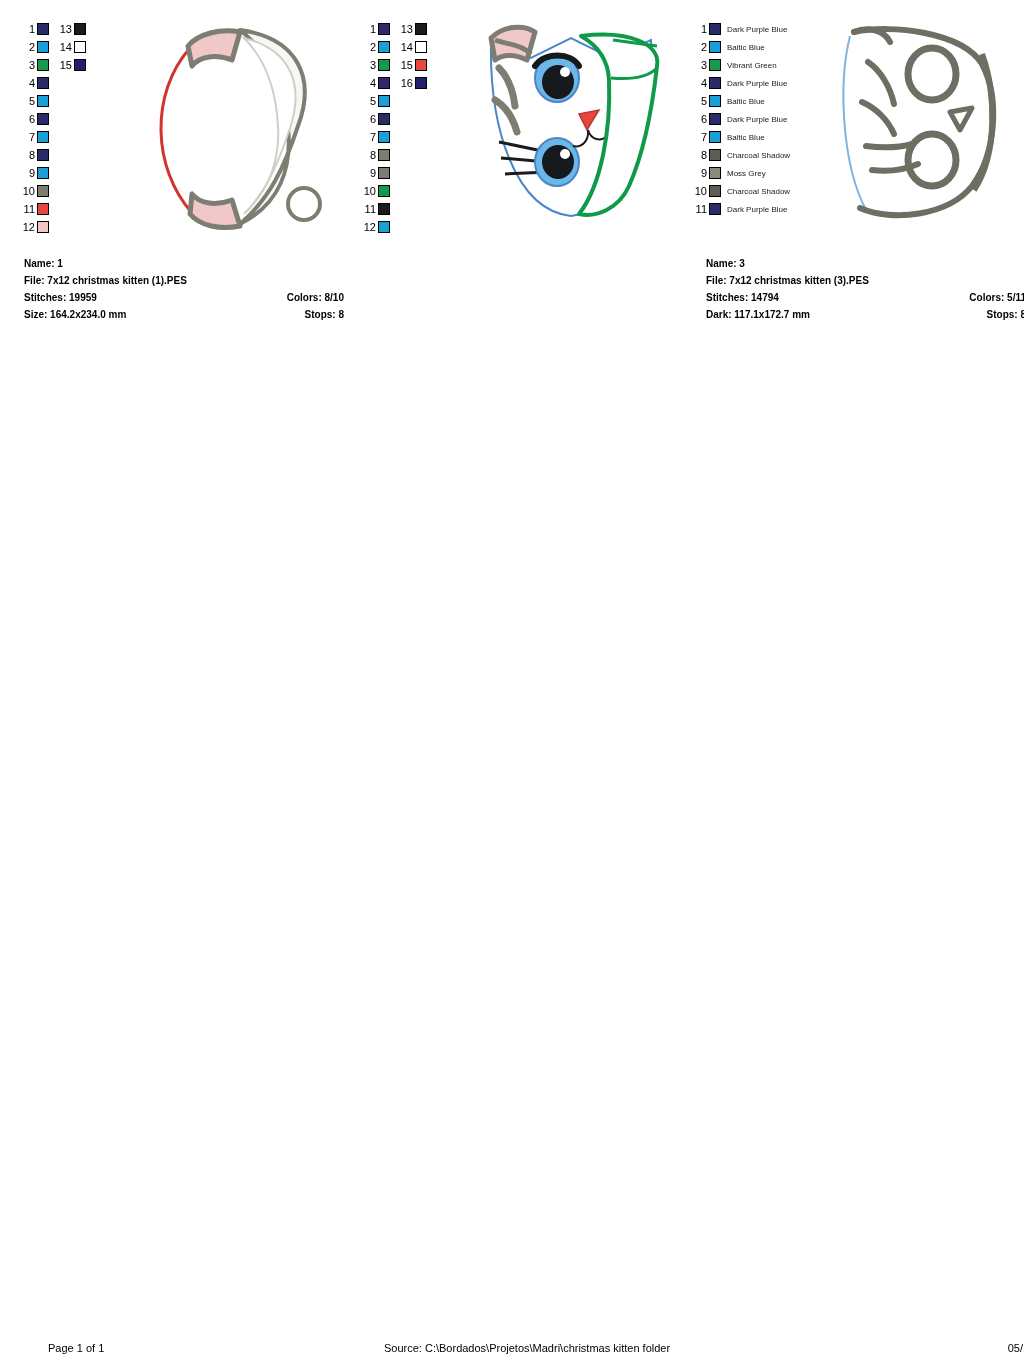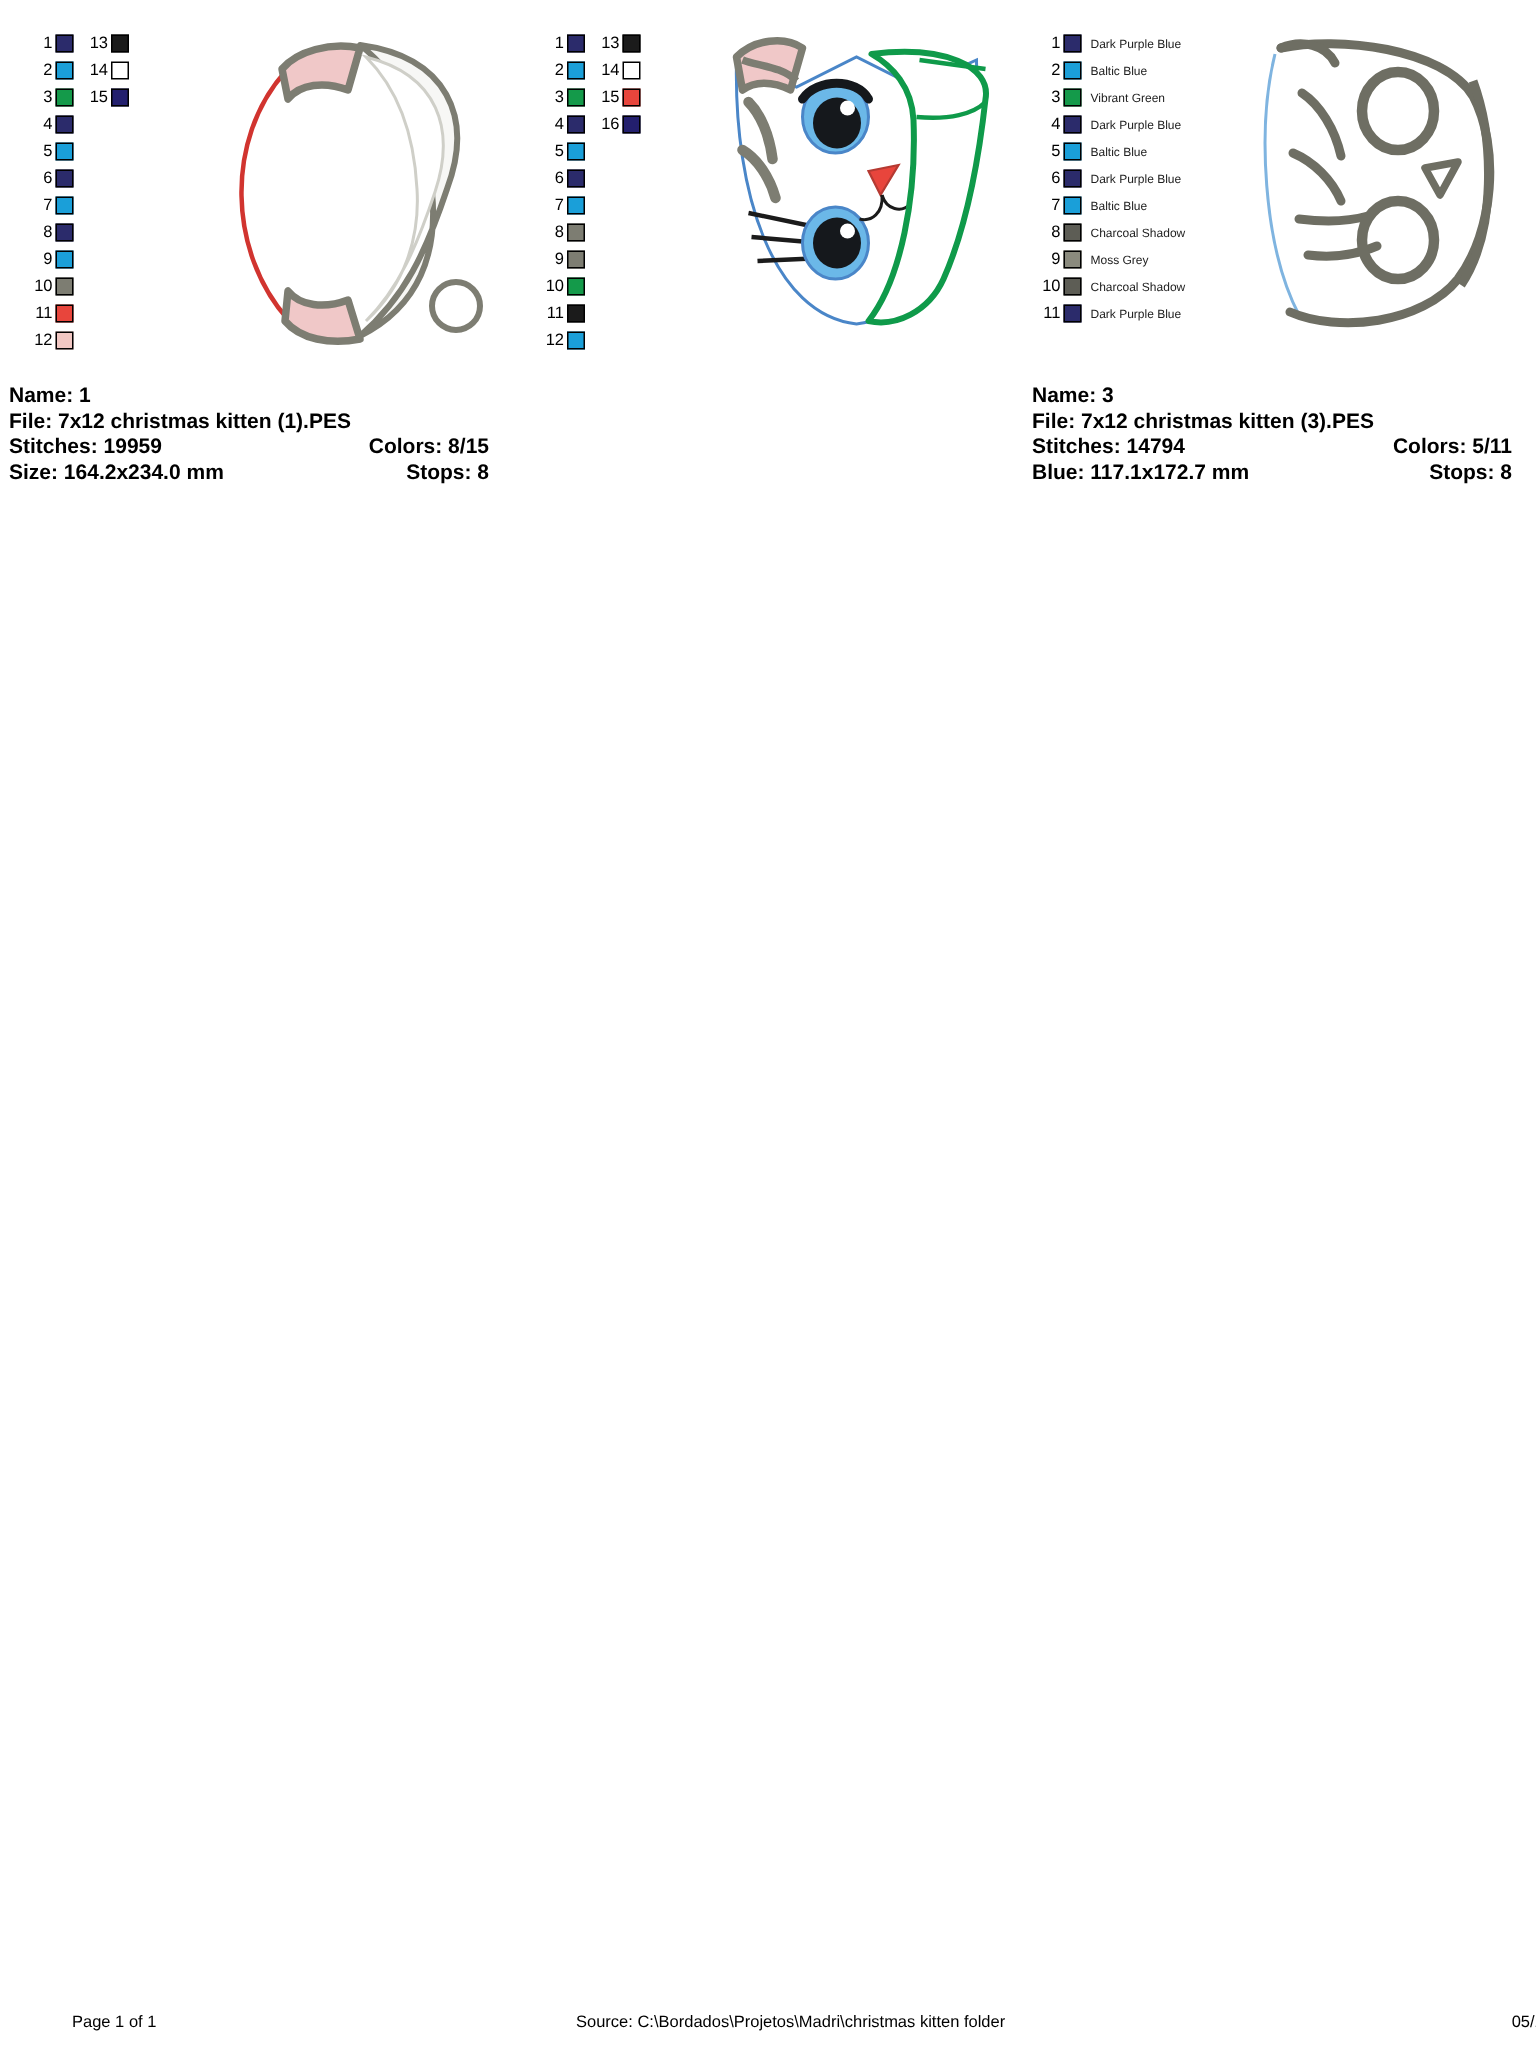--- a/index.html
+++ b/index.html
@@ -99,23 +99,23 @@
     margin-left: 6px;
     color: #222;
     white-space: nowrap;
   }
   .art {
     position: absolute;
     top: 10px;
   }
   .info {
     position: absolute;
-    left: 6px;
+    left: 24px;
     width: 320px;
-    font-size: 14px;
+    font-size: 10px;
     font-weight: bold;
     line-height: 17px;
   }
   .info .row {
     display: flex;
     justify-content: space-between;
   }
   .info .line {
     display: block;
   }
@@ -237,21 +237,21 @@
             <circle cx="184" cy="196" r="16" fill="#ffffff" stroke="#7d7d72" stroke-width="4"></circle>
           </svg>
         </div>
       </div>
 
       <div class="info" style="top:255px;">
         <span class="line">Name: 1</span>
         <span class="line">File: 7x12 christmas kitten (1).PES</span>
         <div class="row">
           <span>Stitches: 19959</span>
-          <span>Colors: 8/15</span>
+          <span>Colors: 8/10</span>
         </div>
         <div class="row">
           <span>Size: 164.2x234.0 mm</span>
           <span>Stops: 8</span>
         </div>
       </div>
     </div>
 
     <div class="design">
       <div class="swatch-area">
@@ -451,21 +451,21 @@
       </div>
 
       <div class="info" style="top:255px;">
         <span class="line">Name: 3</span>
         <span class="line">File: 7x12 christmas kitten (3).PES</span>
         <div class="row">
           <span>Stitches: 14794</span>
           <span>Colors: 5/11</span>
         </div>
         <div class="row">
-          <span>Blue: 117.1x172.7 mm</span>
+          <span>Dark: 117.1x172.7 mm</span>
           <span>Stops: 8</span>
         </div>
       </div>
     </div>
 
   </div>
 
   <div class="footer">
     <span class="f-left">Page 1 of 1</span>
     <span class="f-center">Source: C:\Bordados\Projetos\Madri\christmas kitten folder</span>

